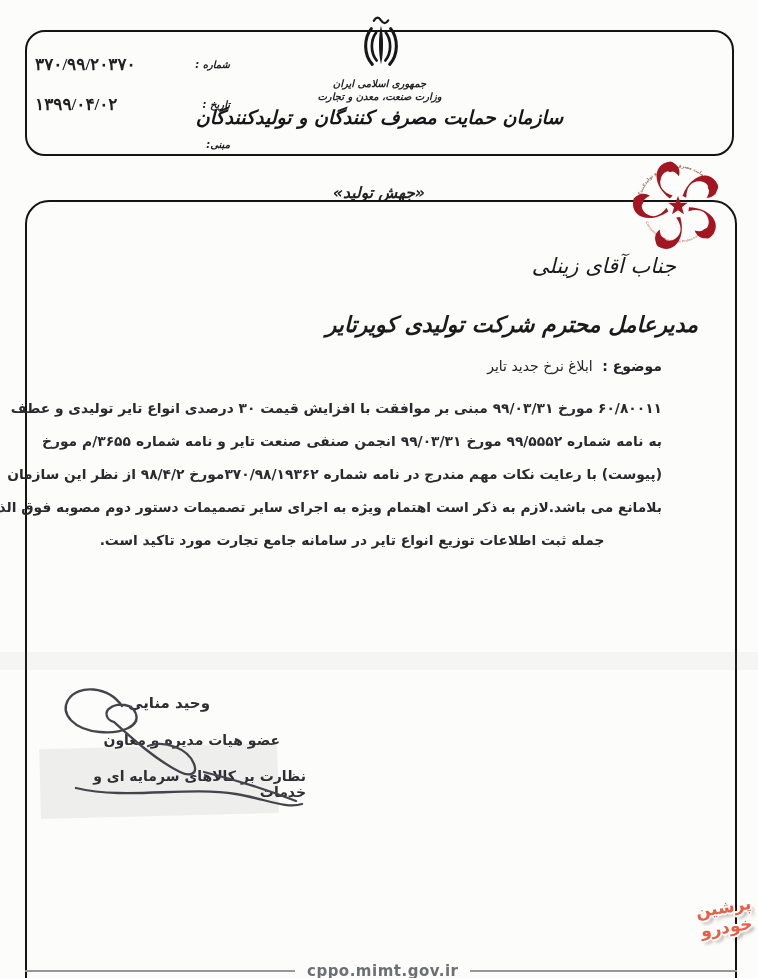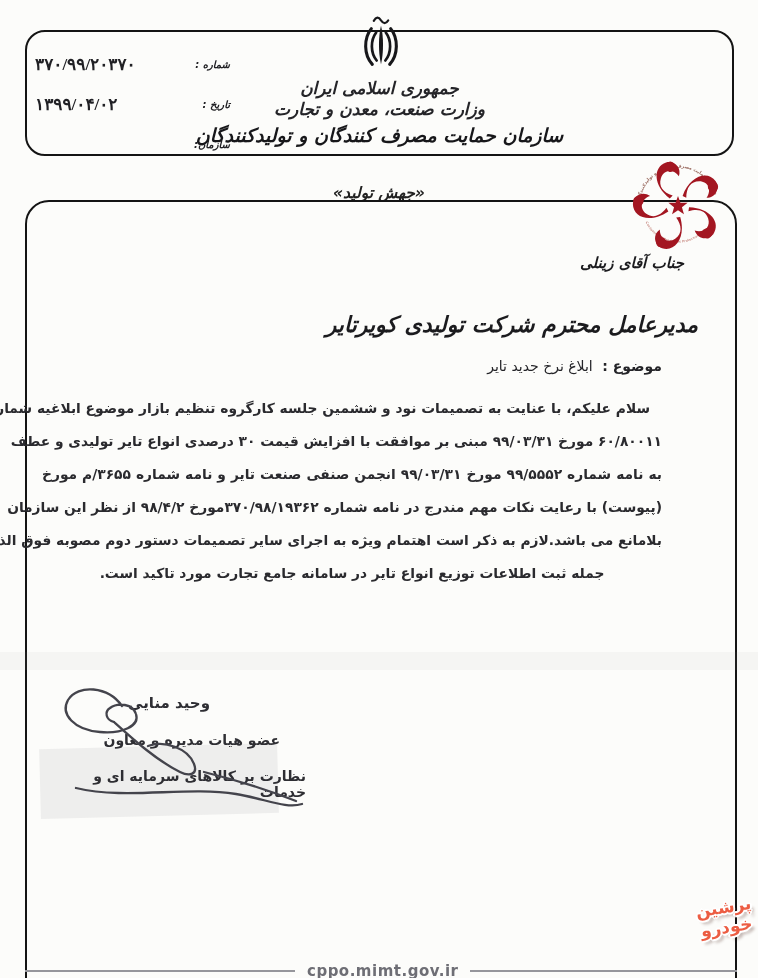--- a/index.html
+++ b/index.html
@@ -11,38 +11,38 @@
   
   .header-box{
     position:absolute;left:25px;top:30px;width:705px;height:122px;
     border:2.5px solid #141414;border-radius:20px;background:transparent;
   }
   .hfields{position:absolute;left:8px;top:12px;width:195px;}
   .hfield{display:flex;direction:rtl;justify-content:space-between;align-items:center;height:40px;}
   .hfield .lbl{font-weight:bold;font-style:italic;font-size:10px;color:#202024;}
   .hfield .val{font-weight:bold;font-size:17px;letter-spacing:1px;color:#202024;direction:ltr;font-family:Liberation Serif, serif;}
   .org{position:absolute;left:0;right:0;top:46px;text-align:center;direction:rtl;line-height:1.25;}
-  .org .l1,.org .l2{font-size:17px;font-weight:bold;font-style:italic;color:#242428;}
+  .org .l1,.org .l2{font-size:10px;font-weight:bold;font-style:italic;color:#242428;}
   .org .l3{font-size:19px;font-weight:bold;font-style:italic;color:#17171a;margin-top:3px;}
   .emblem{position:absolute;left:352px;top:14px;width:58px;height:64px;}
   
   .slogan{
     position:absolute;left:0;right:0;top:165px;text-align:center;
     font-size:15.5px;font-weight:bold;font-style:italic;color:#222;direction:rtl;margin-top:19px;
   }
   
   .body-box{
     position:absolute;left:25px;top:200px;width:708px;height:800px;
     border:2.5px solid #141414;border-radius:24px;
   }
   .org-logo{position:absolute;left:632px;top:160px;width:92px;height:92px;}
   
   .recipient1{
-    position:absolute;right:74px;top:254px;direction:rtl;
-    font-size:15px;font-weight:bold;font-style:italic;color:#1b1b1e;
+    position:absolute;right:82px;top:254px;direction:rtl;
+    font-size:21px;font-weight:normal;font-style:italic;color:#1b1b1e;
   }
   .recipient2{
     position:absolute;right:60px;top:312px;direction:rtl;
     font-size:22px;font-weight:bold;font-style:italic;color:#1b1b1e;
   }
   .subject{
     position:absolute;right:96px;top:358px;direction:rtl;font-size:14px;color:#242428;
   }
   .subject .sl{font-weight:bold;}
   .subject .sv{font-weight:normal;margin-right:5px;}
@@ -100,21 +100,21 @@
     <div class="hfields">
       <div class="hfield">
         <span class="lbl">شماره :</span>
         <span class="val">۳۷۰/۹۹/۲۰۳۷۰</span>
       </div>
       <div class="hfield">
         <span class="lbl">تاریخ :</span>
         <span class="val">۱۳۹۹/۰۴/۰۲</span>
       </div>
       <div class="hfield">
-        <span class="lbl">سازمان:</span>
+        <span class="lbl">مبنی:</span>
         <span class="val"></span>
       </div>
     </div>
     <div class="org">
       <div class="l1">جمهوری اسلامی ایران</div>
       <div class="l2">وزارت صنعت، معدن و تجارت</div>
       <div class="l3">سازمان حمایت مصرف کنندگان و تولیدکنندگان</div>
     </div>
   </div>
 
@@ -158,21 +158,20 @@
   </svg>
 
   <div class="recipient1">جناب آقای زینلی</div>
   <div class="recipient2">مدیرعامل محترم شرکت تولیدی کویرتایر</div>
   <div class="subject">
     <span class="sl">موضوع :</span>
     <span class="sv">ابلاغ نرخ جدید تایر</span>
   </div>
 
   <div class="bodytext">
-    <div class="bline first">سلام علیکم،  با عنایت به تصمیمات نود و ششمین جلسه کارگروه تنظیم بازار موضوع ابلاغیه شمار</div>
     <div class="bline">۶۰/۸۰۰۱۱ مورخ ۹۹/۰۳/۳۱ مبنی بر موافقت با افزایش قیمت ۳۰ درصدی انواع تایر تولیدی و عطف</div>
     <div class="bline">به نامه شماره ۹۹/۵۵۵۲ مورخ ۹۹/۰۳/۳۱ انجمن صنفی صنعت تایر  و نامه شماره ۳۶۵۵/م  مورخ</div>
     <div class="bline">(پیوست) با رعایت نکات مهم مندرج در نامه شماره ۳۷۰/۹۸/۱۹۳۶۲مورخ ۹۸/۴/۲ از نظر این سازمان</div>
     <div class="bline">بلامانع می باشد.لازم به ذکر است اهتمام ویژه به اجرای سایر تصمیمات دستور دوم مصوبه فوق الذکر از</div>
     <div class="bline last">جمله ثبت اطلاعات توزیع انواع تایر در سامانه جامع تجارت مورد تاکید است.</div>
   </div>
 
   <div class="scan-band"></div>
   <div class="sig-shade"></div>
 

